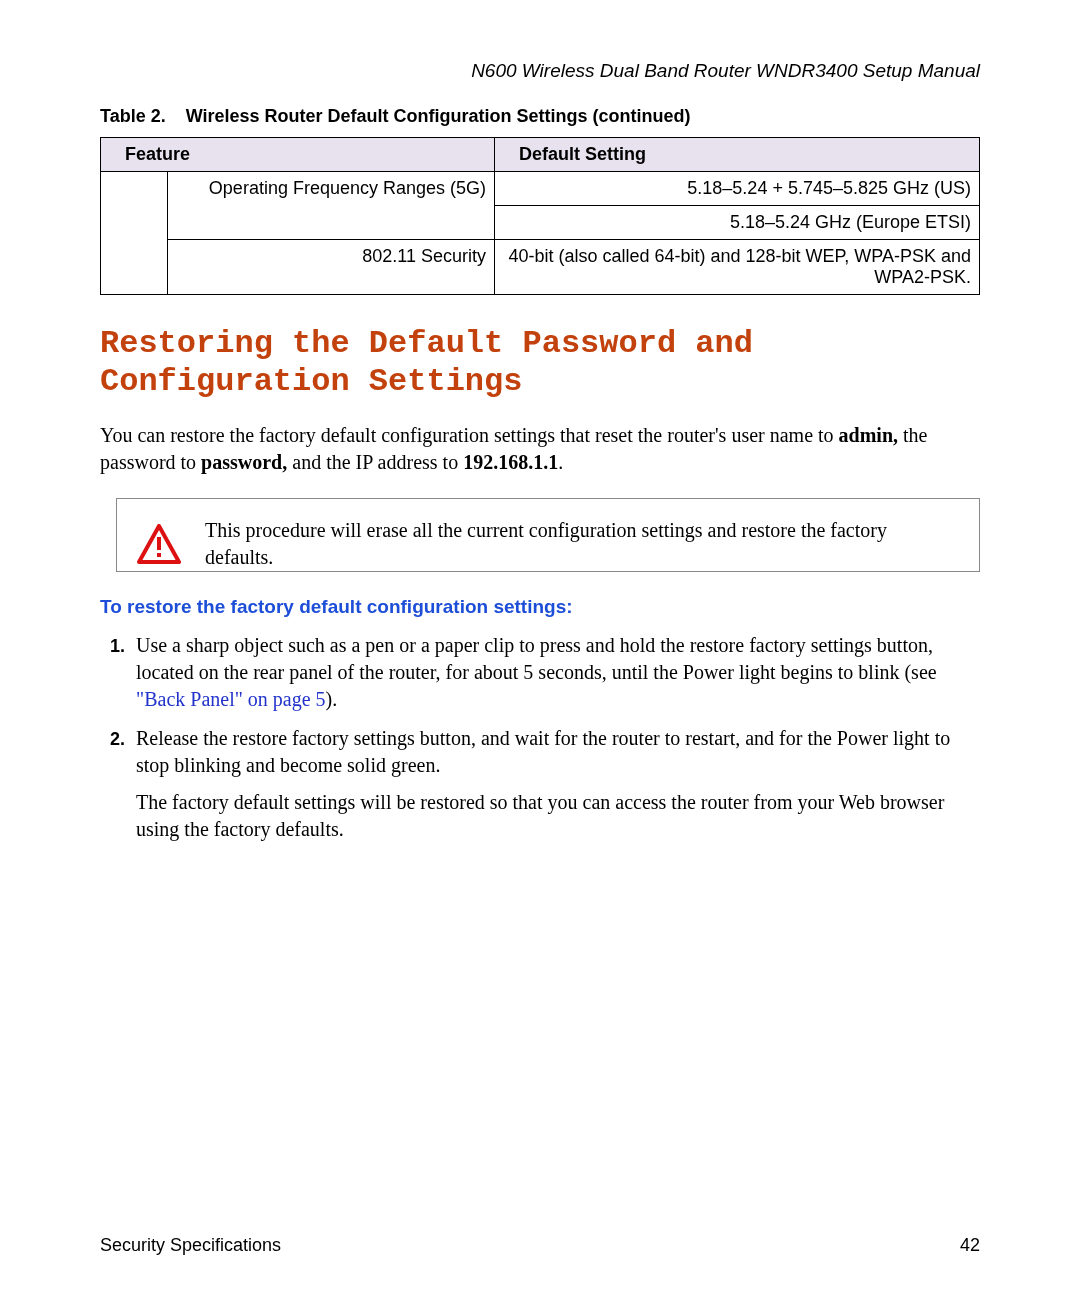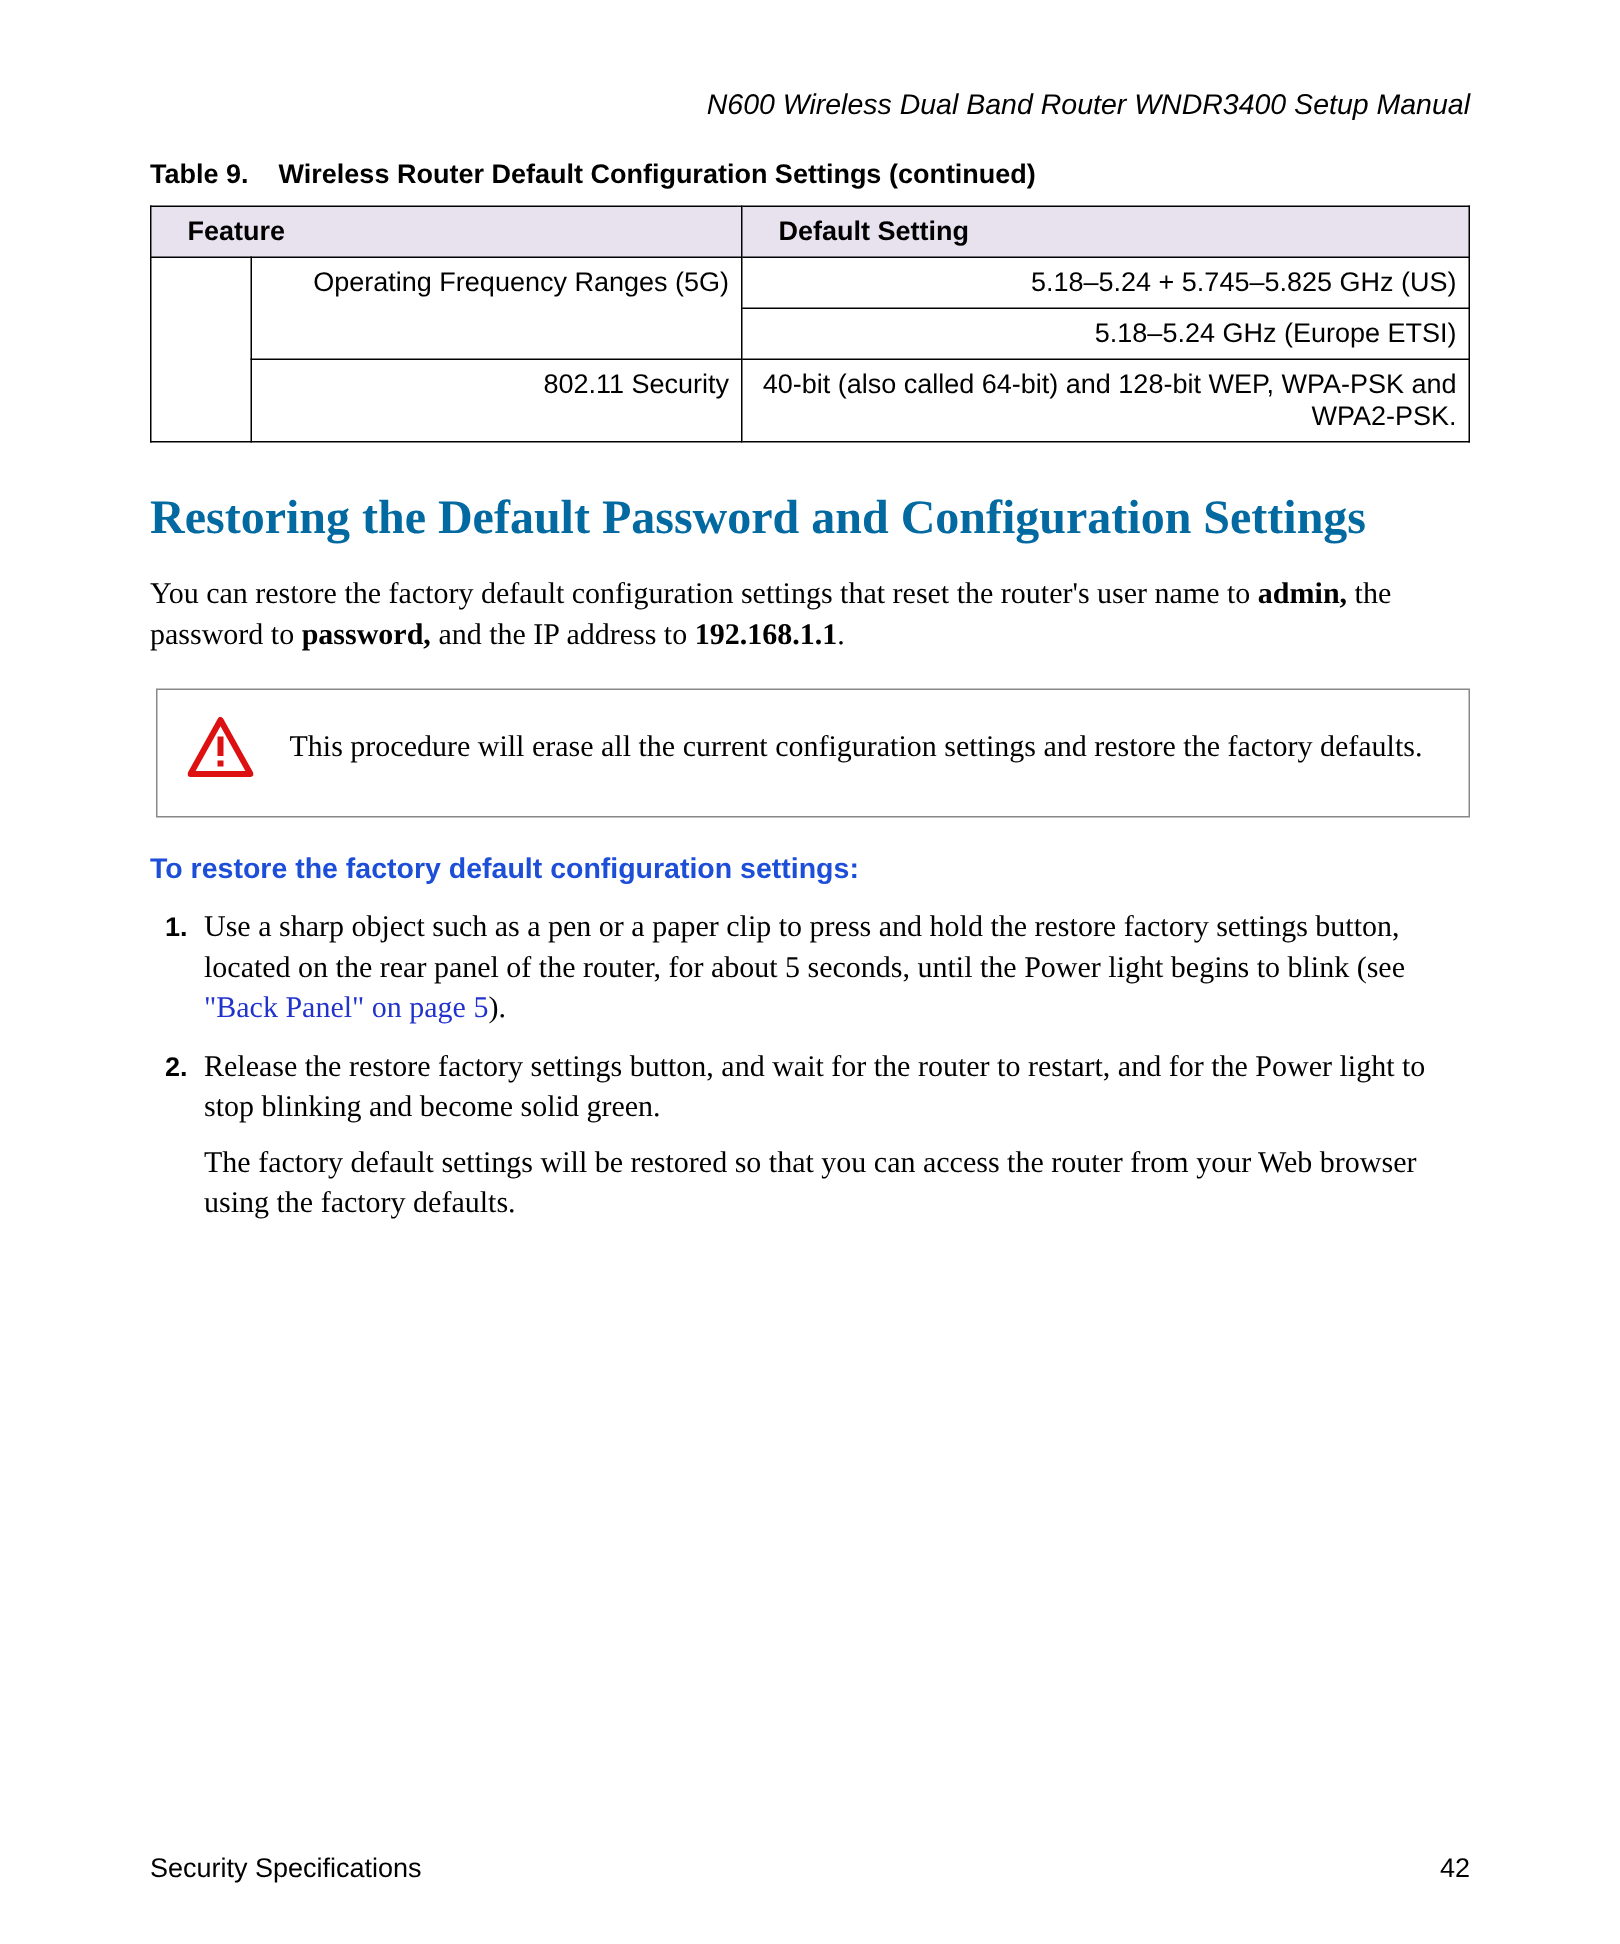--- a/index.html
+++ b/index.html
@@ -52,39 +52,39 @@
     text-align: right;
   }
   td.narrow-gap {
     width: 50px;
     border-right: none;
   }
   td.feature-name {
     width: 310px;
   }
   h1.section {
-    font-family: Liberation Serif, serif;
-    color: #0369a1;
+    font-family: Liberation Mono, monospace;
+    color: #c2410c;
     font-size: 32px;
     font-weight: bold;
     margin: 30px 0 20px 0;
     line-height: 1.2;
   }
   p.body {
     font-size: 20px;
     line-height: 1.35;
     margin: 12px 0;
   }
   .callout {
     border: 1px solid #888;
-    padding: 18px 20px 26px 20px;
+    padding: 18px 20px 0 20px;
     display: flex;
     align-items: center;
     gap: 24px;
-    margin: 22px 0 24px 4px;
+    margin: 22px 0 24px 16px;
   }
   .callout-text {
     font-size: 20px;
     line-height: 1.35;
     flex: 1;
   }
   .warn-icon svg { display: block; }
   .subhead {
     font-family: Arial, Helvetica, sans-serif;
     font-weight: bold;
@@ -126,21 +126,21 @@
   }
 </style>
 </head>
 <body>
 
 <div class="page">
 
   <div class="running-head">N600 Wireless Dual Band Router WNDR3400 Setup Manual</div>
 
   <p class="table-caption">
-    <span>Table 9.</span>&nbsp;&nbsp;&nbsp;
+    <span>Table 2.</span>&nbsp;&nbsp;&nbsp;
     <span>Wireless Router Default Configuration Settings (continued)</span>
   </p>
 
   <table class="cfg">
     <thead>
       <tr>
         <th colspan="2">Feature</th>
         <th>Default Setting</th>
       </tr>
     </thead>

